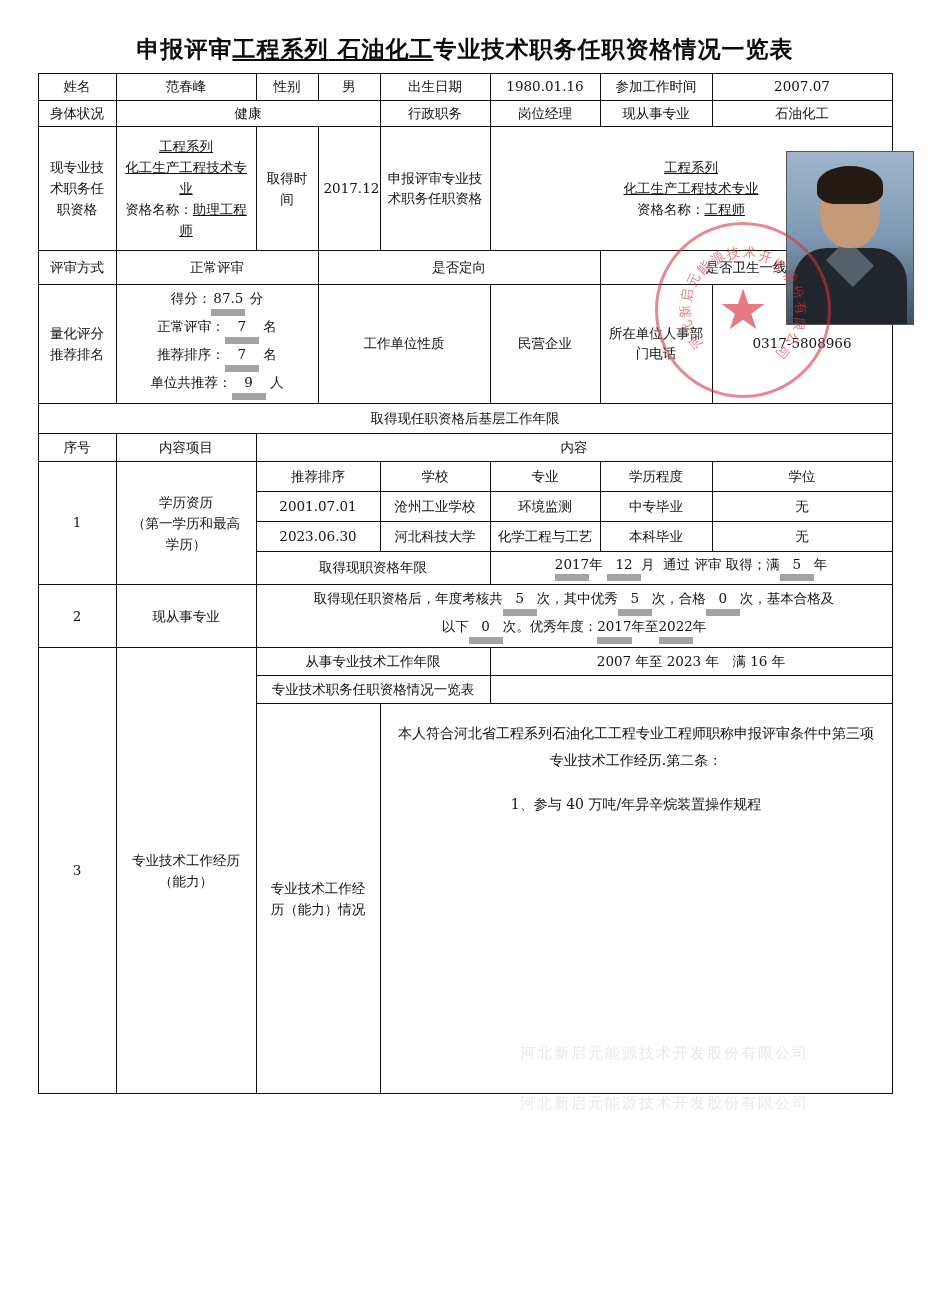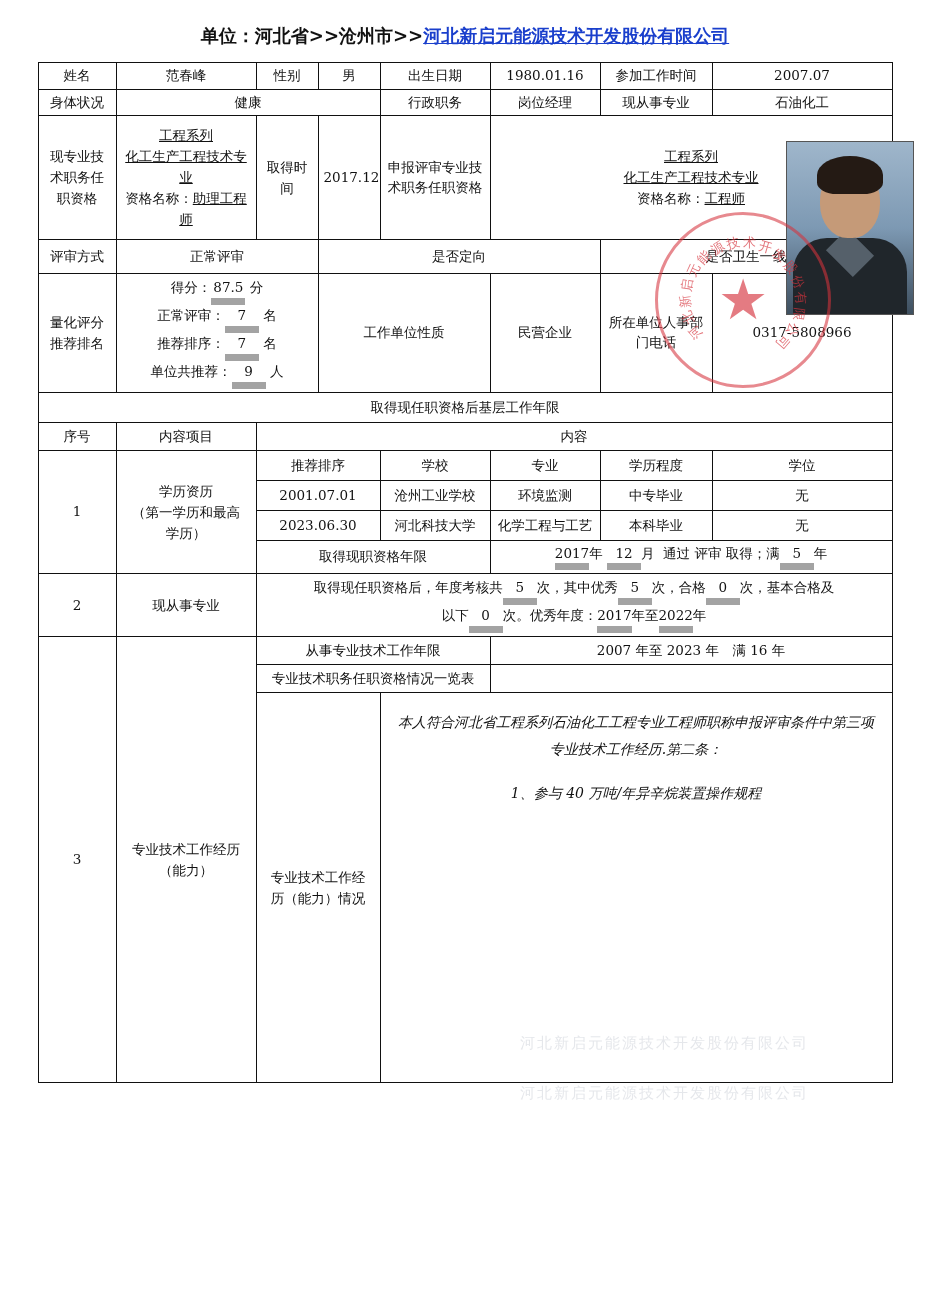--- a/index.html
+++ b/index.html
@@ -152,24 +152,24 @@
     letter-spacing: 2px;
   }
   .cell-lines div { line-height: 1.55; }
   .small { font-size: 12.5px; }
 </style>
 </head>
 <body>
 
 <div class="page">
 
-
-  <div class="subtitle">
-    <span>单位：</span><span>河北省&gt;&gt;沧州市&gt;&gt;</span><span class="blue">河北新启元能源技术开发股份有限公司</span>
+  <div class="title">
+    <span>申报评审</span><span class="u">工程系列</span><span class="u"> 石油化工</span><span>专业技术职务任职资格情况一览表</span>
   </div>
+
 
   <table class="main">
     <colgroup>
       <col style="width:78px">
       <col style="width:140px">
       <col style="width:62px">
       <col style="width:62px">
       <col style="width:110px">
       <col style="width:110px">
       <col style="width:112px">
@@ -337,21 +337,21 @@
       <td colspan="3" class="left">专业技术职务任职资格情况一览表</td>
       <td colspan="3"></td>
     </tr>
     <tr style="height:390px">
       <td colspan="2" style="vertical-align:middle">
         <div class="cell-lines">
           <div>专业技术工作经</div>
           <div>历（能力）情况</div>
         </div>
       </td>
-      <td colspan="4" class="left" style="vertical-align:top; padding:16px 14px;font-style:italic;">
+      <td colspan="4" class="left" style="vertical-align:top; padding:16px 14px;">
         <div style="line-height:1.9; font-size:14px;">
           <div>本人符合河北省工程系列石油化工工程专业工程师职称申报评审条件中第三项专业技术工作经历.第二条：</div>
           <div style="height:18px"></div>
           <div>1、参与 40 万吨/年异辛烷装置操作规程</div>
         </div>
       </td>
     </tr>
   </tbody>
     </table>
 

